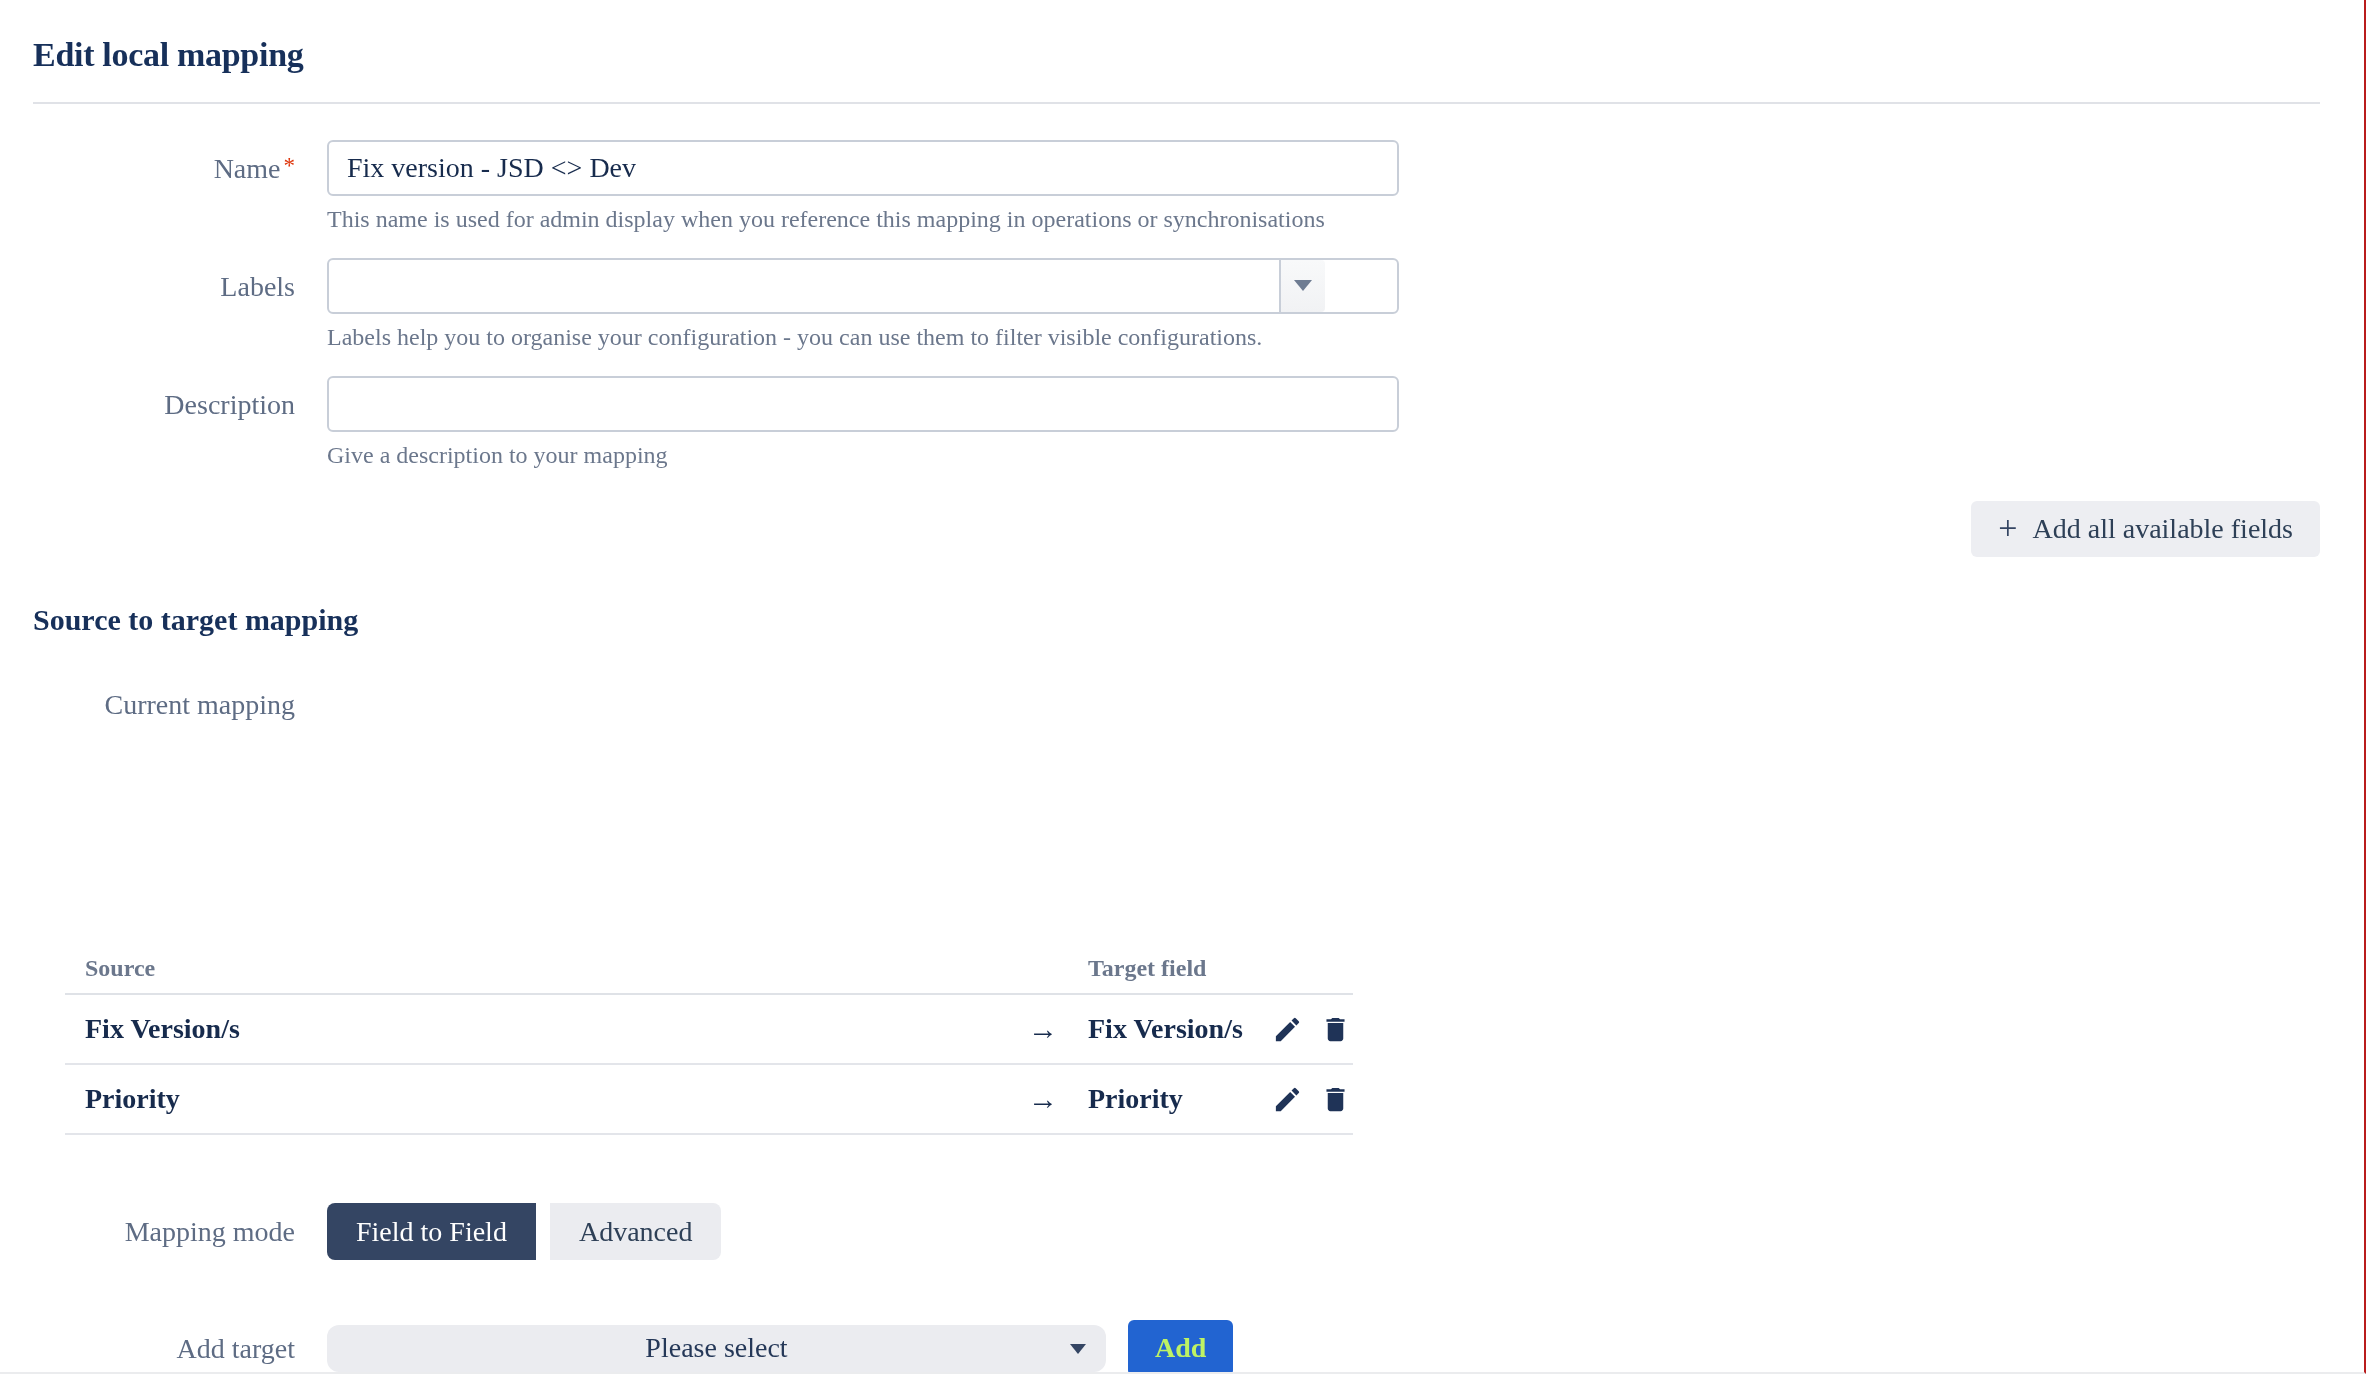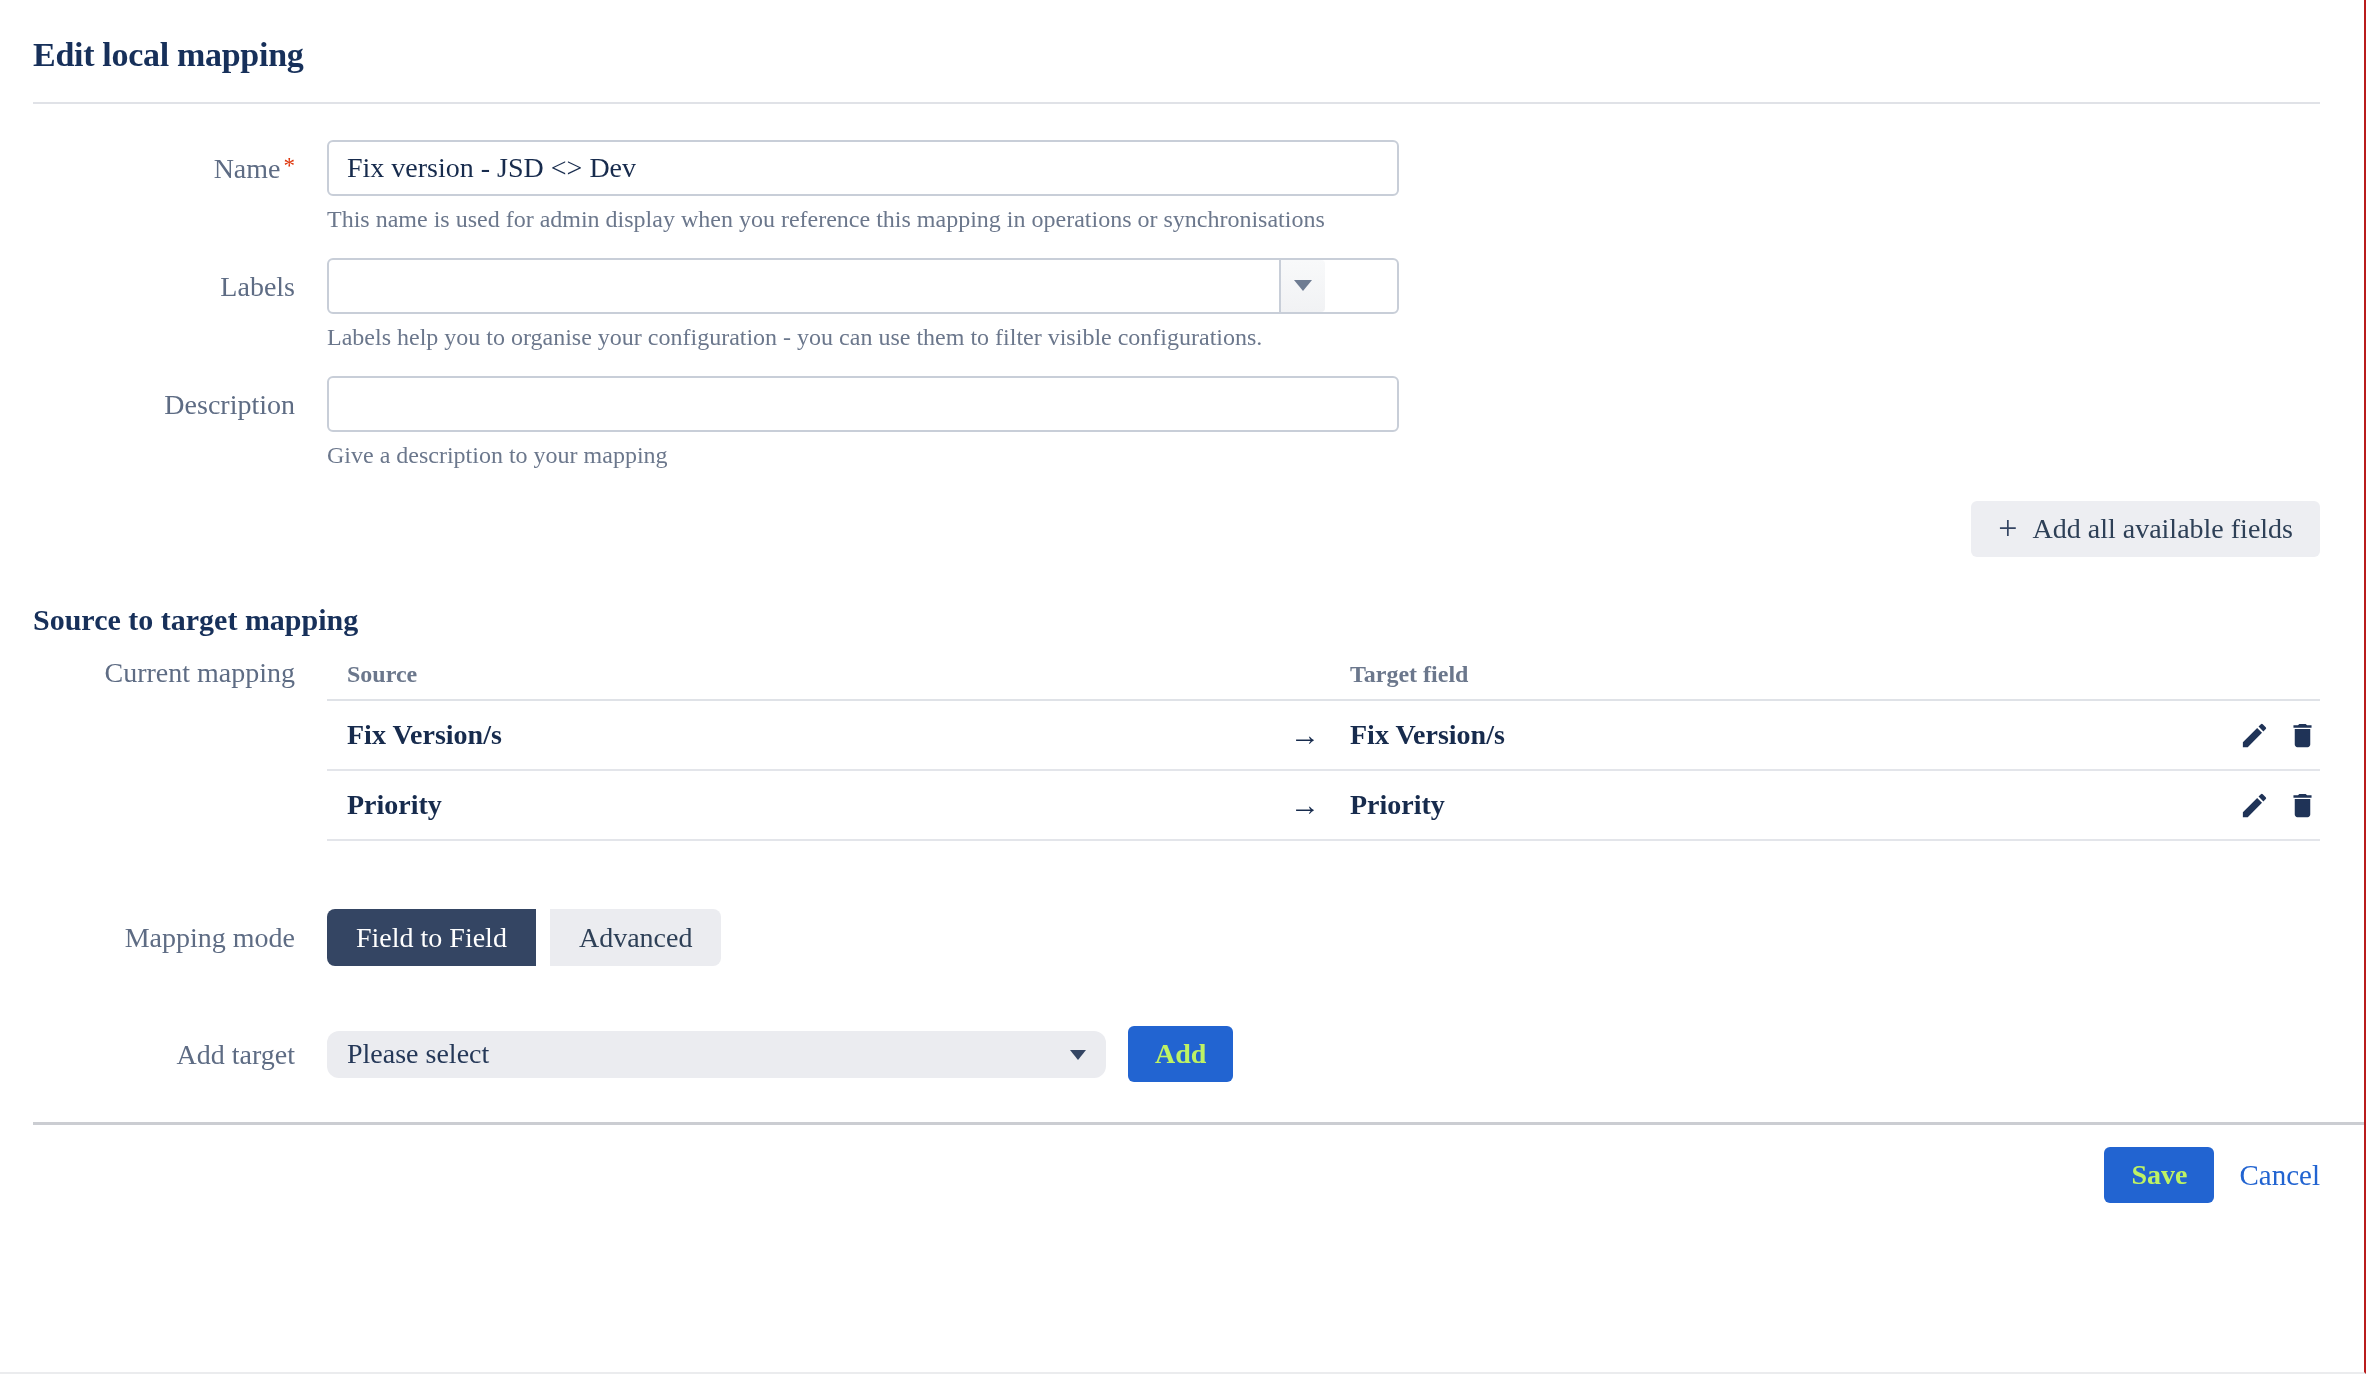--- a/index.html
+++ b/index.html
@@ -57,21 +57,21 @@
     display:inline-flex; align-items:center; gap:15px;
     background:#EDEEF2; border:none; border-radius:6px;
     height:56px; padding:0 27px; font-size:28px; color:#2E4057;
     font-family:inherit; cursor:pointer;
   }
   .plus-icon { font-size:34px; line-height:1; color:#344563; font-weight:400; margin-top:-2px; }
 
   
   .section-title { font-size:30px; font-weight:700; color:#17305A; margin:46px 0 0 0; }
 
-  .mapping-row { display:flex; align-items:flex-start; margin-top:12px; }
+  .mapping-row { display:flex; align-items:flex-start; margin-top:44px;flex-direction:column; }
   .mapping-row .label-col { padding-top:8px; }
   .map-table { margin-left:32px; flex:1 1 auto; }
   .thead, .trow {
     display:grid; grid-template-columns: 943px 60px 1fr 110px;
     align-items:center; padding-left:20px;
   }
   .thead { height:52px; border-bottom:2px solid #dfe2e7; }
   .th { font-size:24px; font-weight:700; color:#6B778C; }
   .trow { height:70px; border-bottom:2px solid #e3e5ea; }
   .cell-src, .cell-tgt { font-size:28px; font-weight:700; color:#172B4D; }
@@ -91,20 +91,21 @@
   .seg-active { background:#344563; color:#ffffff; border-radius:8px 0 0 8px; }
   .seg-inactive { background:#EBECF0; color:#2E4057; border-radius:0 8px 8px 0; }
 
   
   .add-target-row { margin-top:60px; }
   .select-line { display:flex; align-items:center; }
   .select {
     position:relative; width:779px; height:47px; background:#EBECF0; border-radius:12px;
     display:flex; align-items:center; padding:0 20px; font-size:28px; color:#253858;
     cursor:pointer;
+    justify-content:center;
   }
   .select .caret-sm {
     position:absolute; right:20px; top:50%; margin-top:-4px;
     width:0; height:0;
     border-left:8px solid transparent; border-right:8px solid transparent;
     border-top:10px solid #344563;
   }
   .btn-primary {
     background:#2264D1; color:#bef264; font-weight:700; font-size:28px;
     border:none; border-radius:6px; height:56px;

